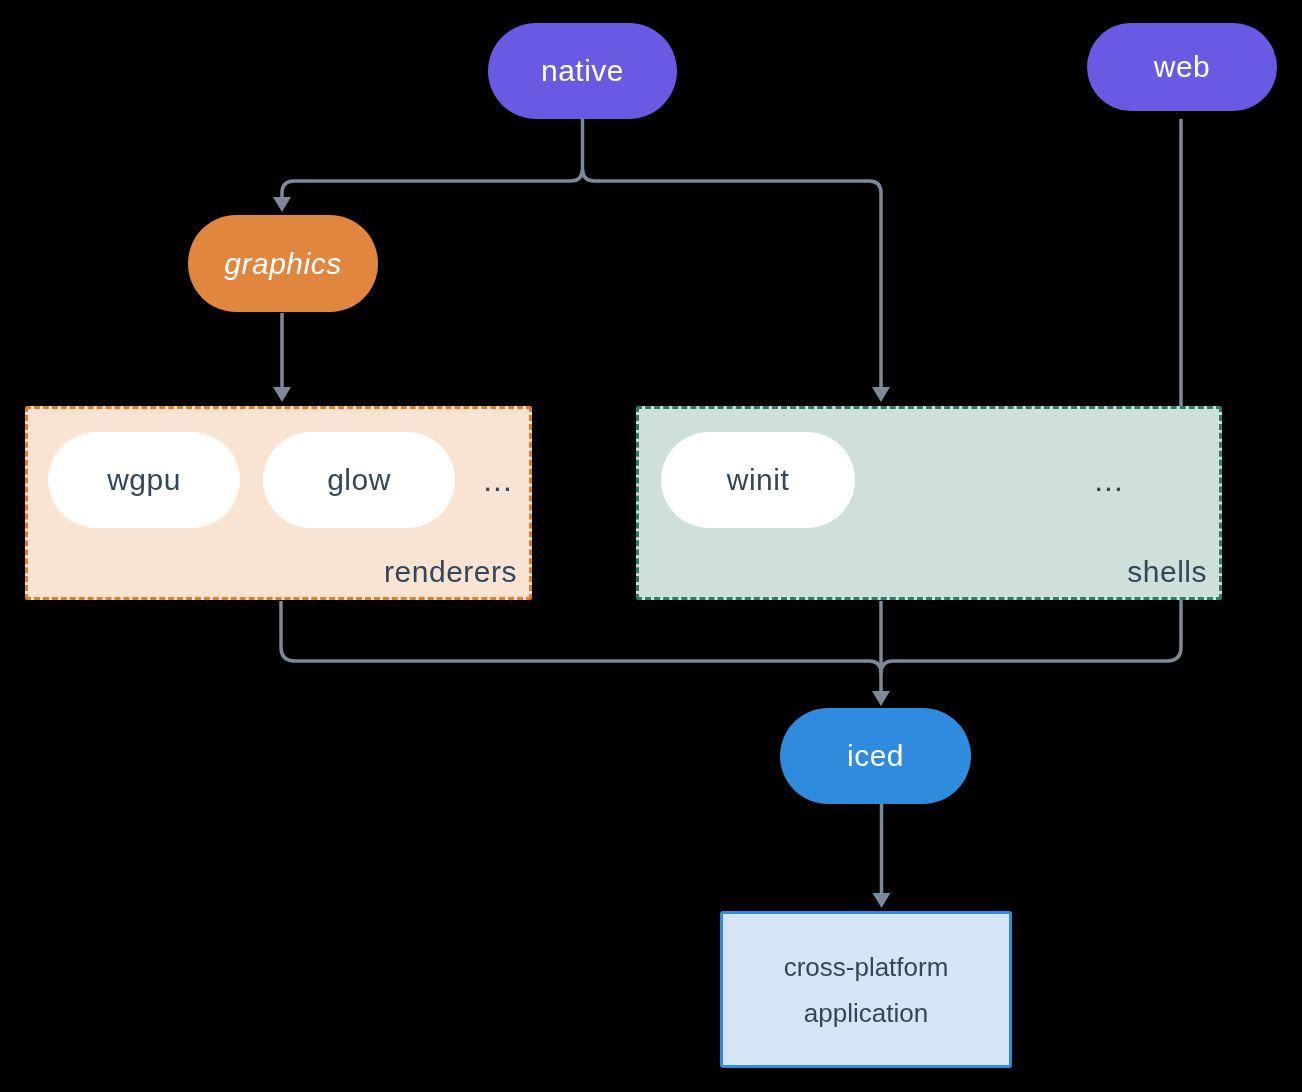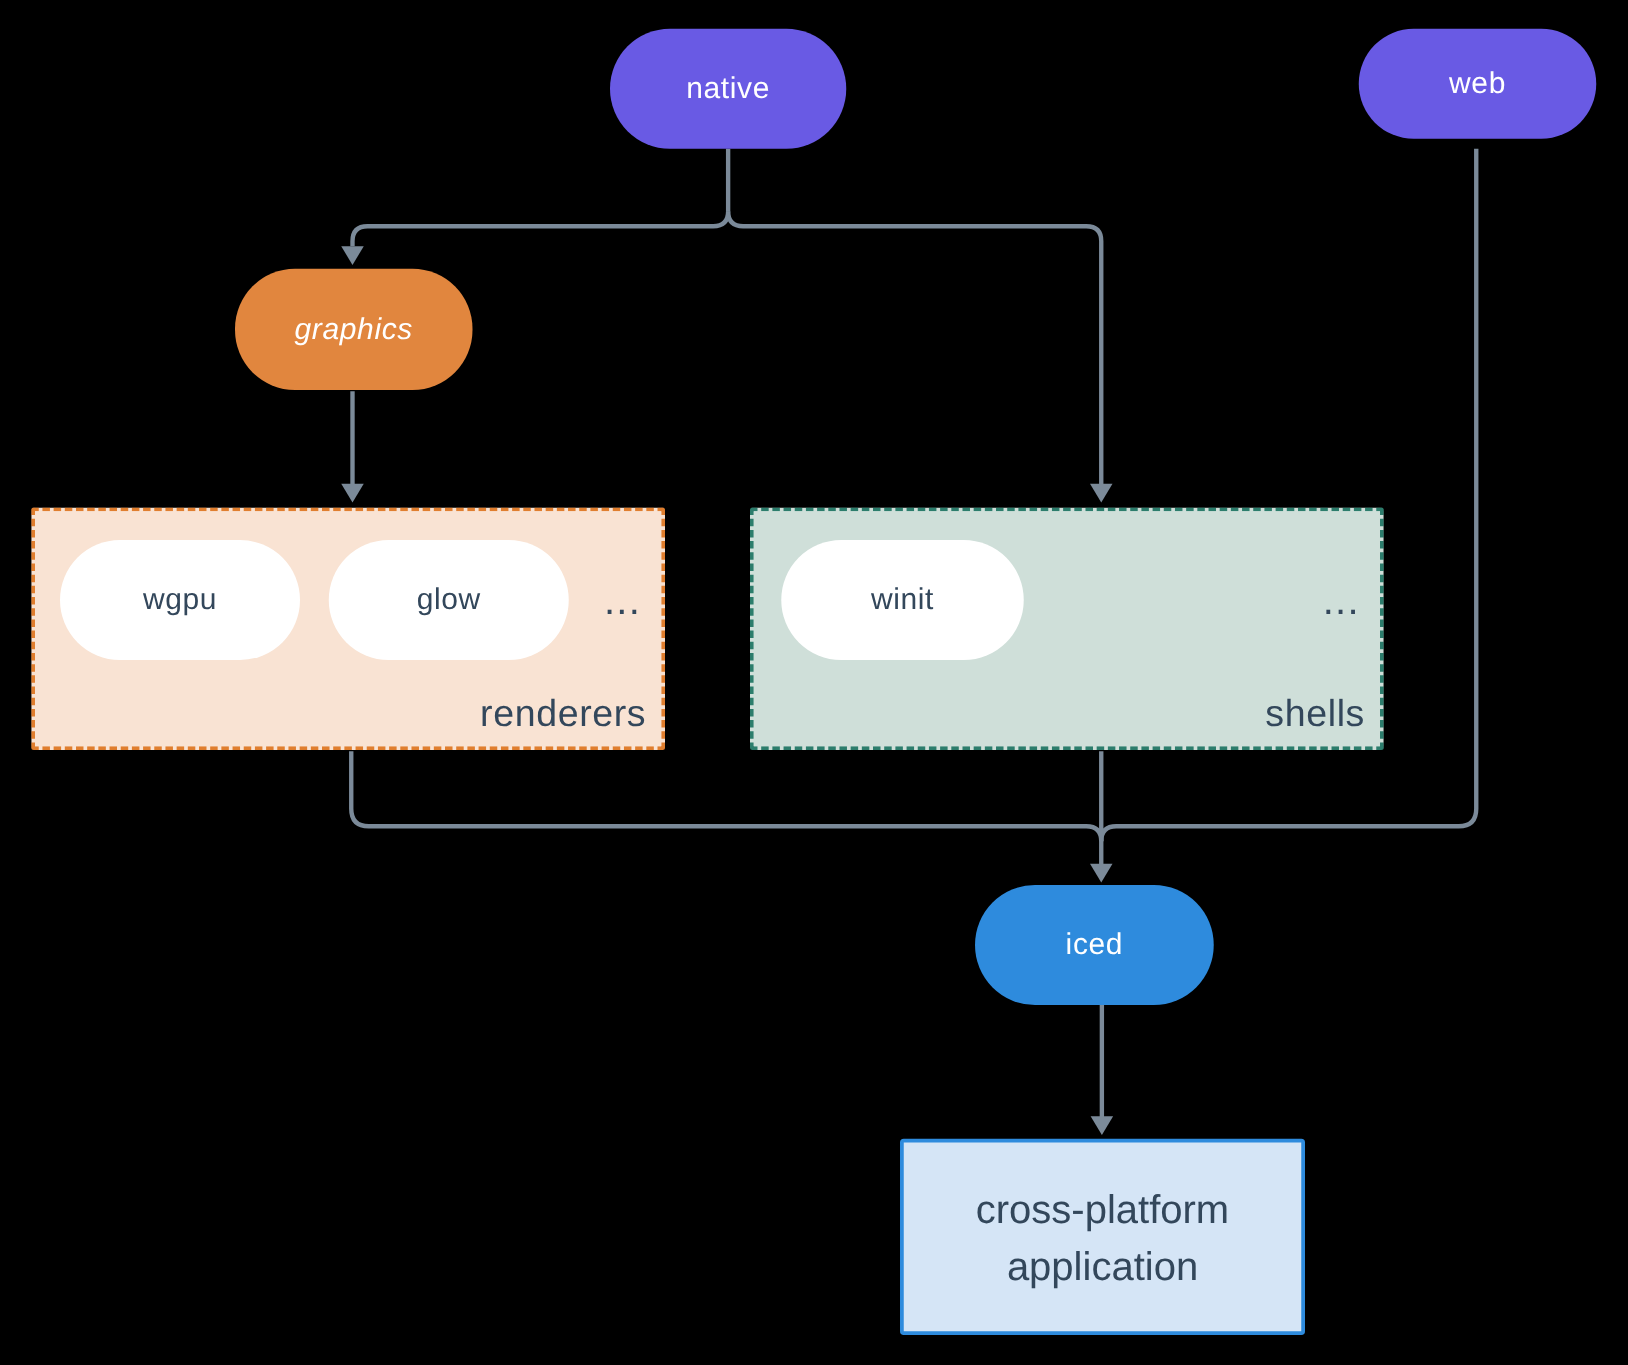--- a/index.html
+++ b/index.html
@@ -41,21 +41,21 @@
   .connector-layer polygon {
     fill: var(--connector);
     stroke: none;
   }
   .pill {
     position: absolute;
     display: flex;
     align-items: center;
     justify-content: center;
     border-radius: 48px;
-    font-size: 24px;
+    font-size: 30px;
     letter-spacing: 0.5px;
     text-align: right;
   }
   .pill.colored { color: var(--pill-text); }
   .pill.white {
     background: #ffffff;
     color: var(--dark-text);
   }
   .pill-native, .pill-web { background: var(--purple-pill); }
   .pill-native  { left: 488px; top: 23px;  width: 189px; height: 96px; }
@@ -69,22 +69,22 @@
     height: 194px;
     border-radius: 2px;
   }
   .group-renderers {
     left: 25px;
     width: 507px;
     background: var(--renderers-bg);
     border: 3px dashed var(--renderers-border);
   }
   .group-shells {
-    left: 600px;
-    width: 507px;
+    left: 636px;
+    width: 586px;
     background: var(--shells-bg);
     border: 3px dashed var(--shells-border);
   }
   .group-box .pill { height: 96px; top: 23px; }
   .group-renderers .pill-wgpu  { left: 20px;  width: 192px; }
   .group-renderers .pill-glow  { left: 235px; width: 192px; }
   .group-shells   .pill-winit  { left: 22px;  width: 194px; }
   .group-shells   .pill-glutin { left: 237px; width: 195px; }
   .ellipsis {
     position: absolute;
@@ -104,31 +104,31 @@
     right: 12px;
     bottom: 8px;
     color: var(--dark-text);
     font-size: 30px;
     letter-spacing: 0.5px;
   }
   .app-box {
     position: absolute;
     left: 720px;
     top: 911px;
-    width: 324px;
+    width: 292px;
     height: 157px;
     background: var(--app-bg);
     border: 3px solid var(--app-border);
     border-radius: 3px;
     display: flex;
     align-items: center;
     justify-content: center;
     text-align: center;
     color: var(--dark-text);
-    font-size: 32px;
+    font-size: 26px;
     line-height: 46px;
     padding: 0 52px;
   }
 </style>
 </head>
 <body>
 
 <div class="stage">
 
   <svg class="connector-layer" viewBox="0 0 1302 1092" xmlns="http://www.w3.org/2000/svg">

